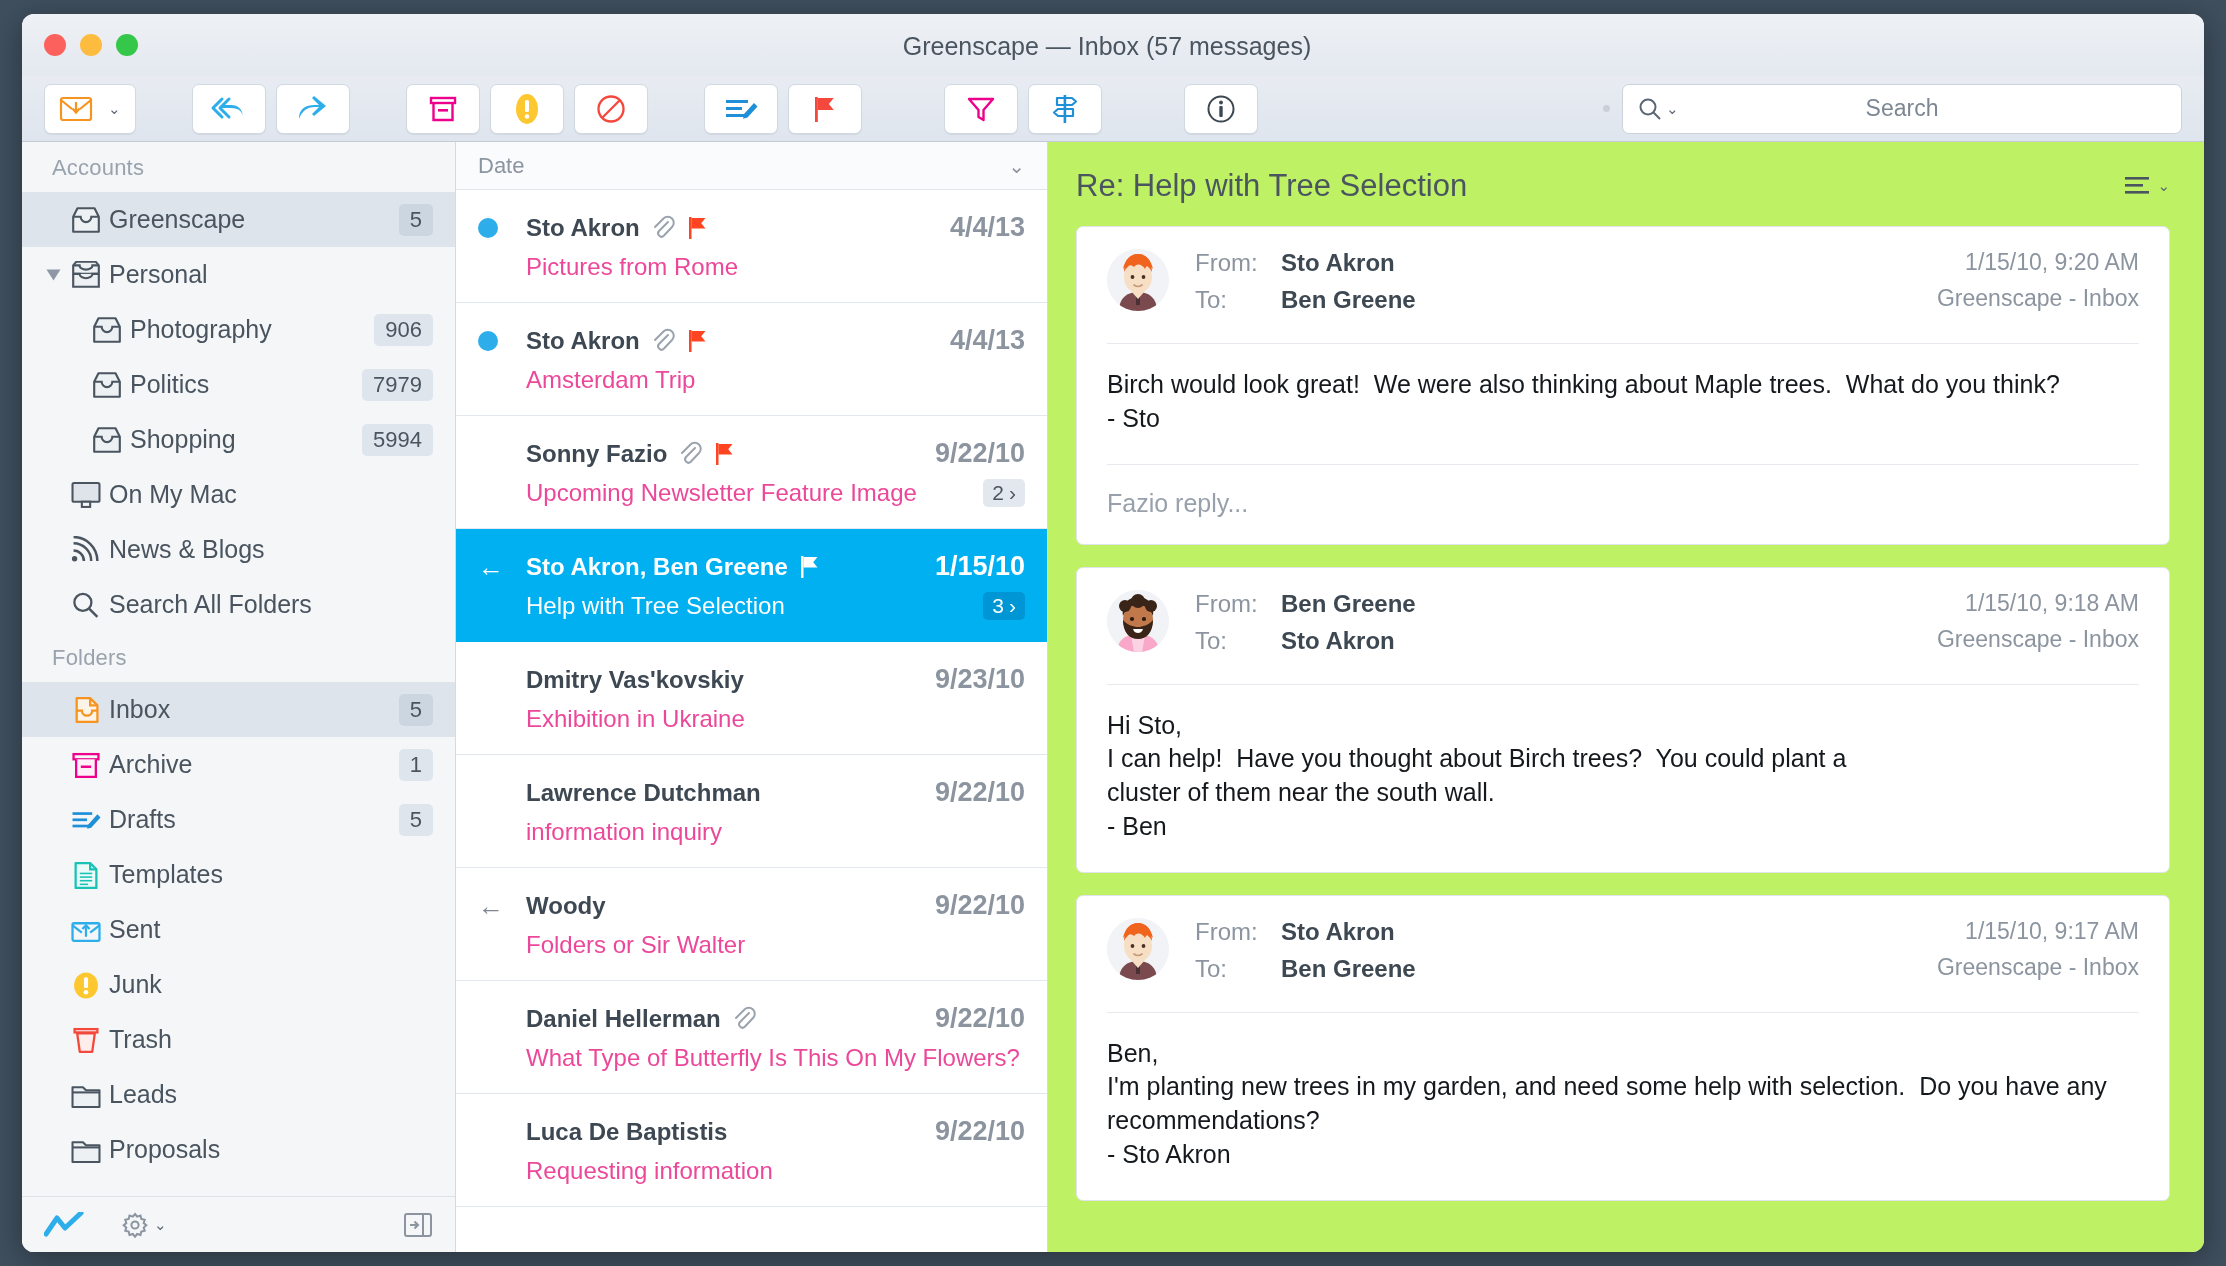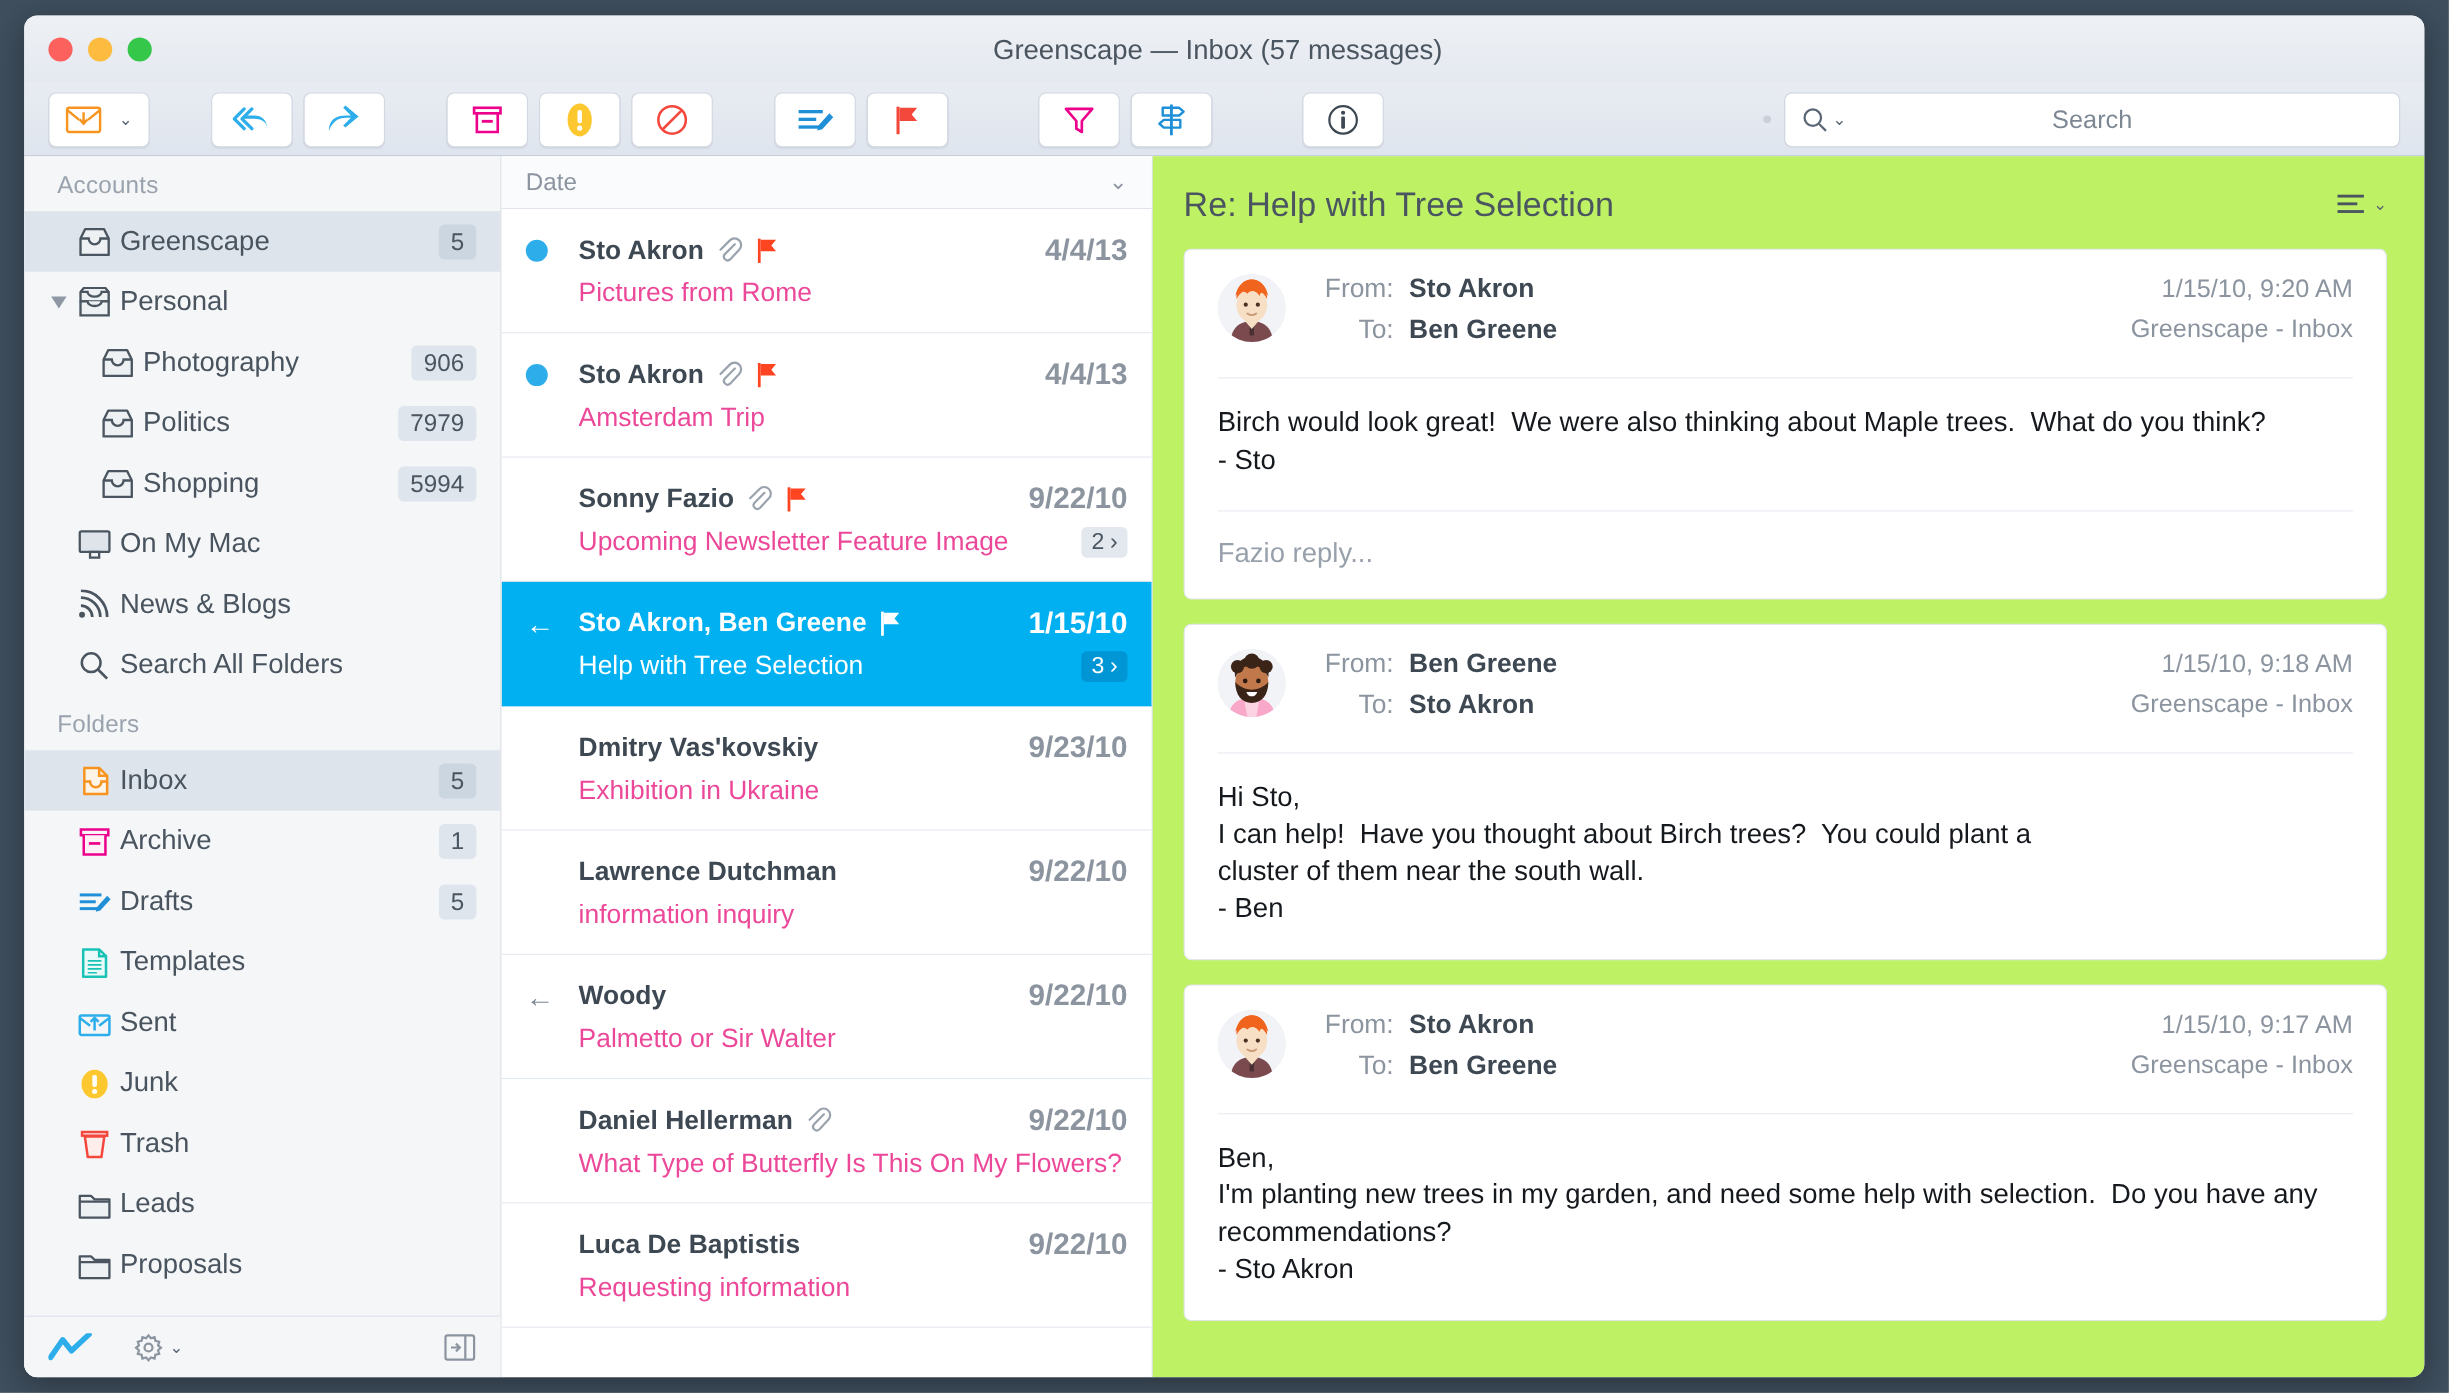--- a/index.html
+++ b/index.html
@@ -147,21 +147,21 @@
     background: #fff; border: 1px solid #dfe4ea; border-radius: 7px;
     margin-bottom: 22px;
   }
   .card-head { display: flex; padding: 22px 30px 20px 30px; }
   .avatar {
     width: 62px; height: 62px; border-radius: 50%; flex: 0 0 62px;
     overflow: hidden; background: #f1f3f6; position: relative;
   }
   .fields { margin-left: 26px; }
   .frow { display: flex; align-items: baseline; margin-bottom: 9px; }
-  .flab { width: 72px; text-align: right; font-size: 24px; color: #8b949f; }
+  .flab { width: 72px; font-size: 24px; color: #8b949f; }
   .fval { margin-left: 14px; font-size: 24px; font-weight: bold; color: #3d4853; }
   .meta { margin-left: auto; text-align: right; }
   .meta div { font-size: 23px; color: #8b949f; margin-bottom: 9px; }
   .card-sep { height: 1px; background: #e6eaef; margin: 0 30px; }
   .card-body { padding: 24px 30px 28px 30px; font-size: 25px; color: #15191d; line-height: 1.35; }
   .qreply { padding: 24px 30px 26px 30px; font-size: 25px; color: #98a1ab; cursor: text; }
 
   svg { display: block; }
 </style>
 </head>
@@ -643,21 +643,21 @@
           <div class="mrow">
             <div class="line1">
               <span class="lead">
                 <span class="replied">←</span>
               </span>
               <span class="sender">Woody</span>
               <span class="mdate">9/22/10</span>
             </div>
             <div class="line2">
               <span class="lead"></span>
-              <span class="subject">Palmetto or Sir Walter</span>
+              <span class="subject">Folders or Sir Walter</span>
             </div>
           </div>
           <div class="mrow">
             <div class="line1">
               <span class="lead"></span>
               <span class="sender">Daniel Hellerman</span>
               <span class="mico">
                 <svg width="26" height="26" viewBox="0 0 26 26">
                   <path d="M18 7 L9 16 a3.4 3.4 0 0 0 4.8 4.8 L22 12 a6 6 0 0 0 -8.5 -8.5 L5 12" fill="none" stroke="#9aa3ad" stroke-width="2" stroke-linecap="round"></path>
                 </svg>

